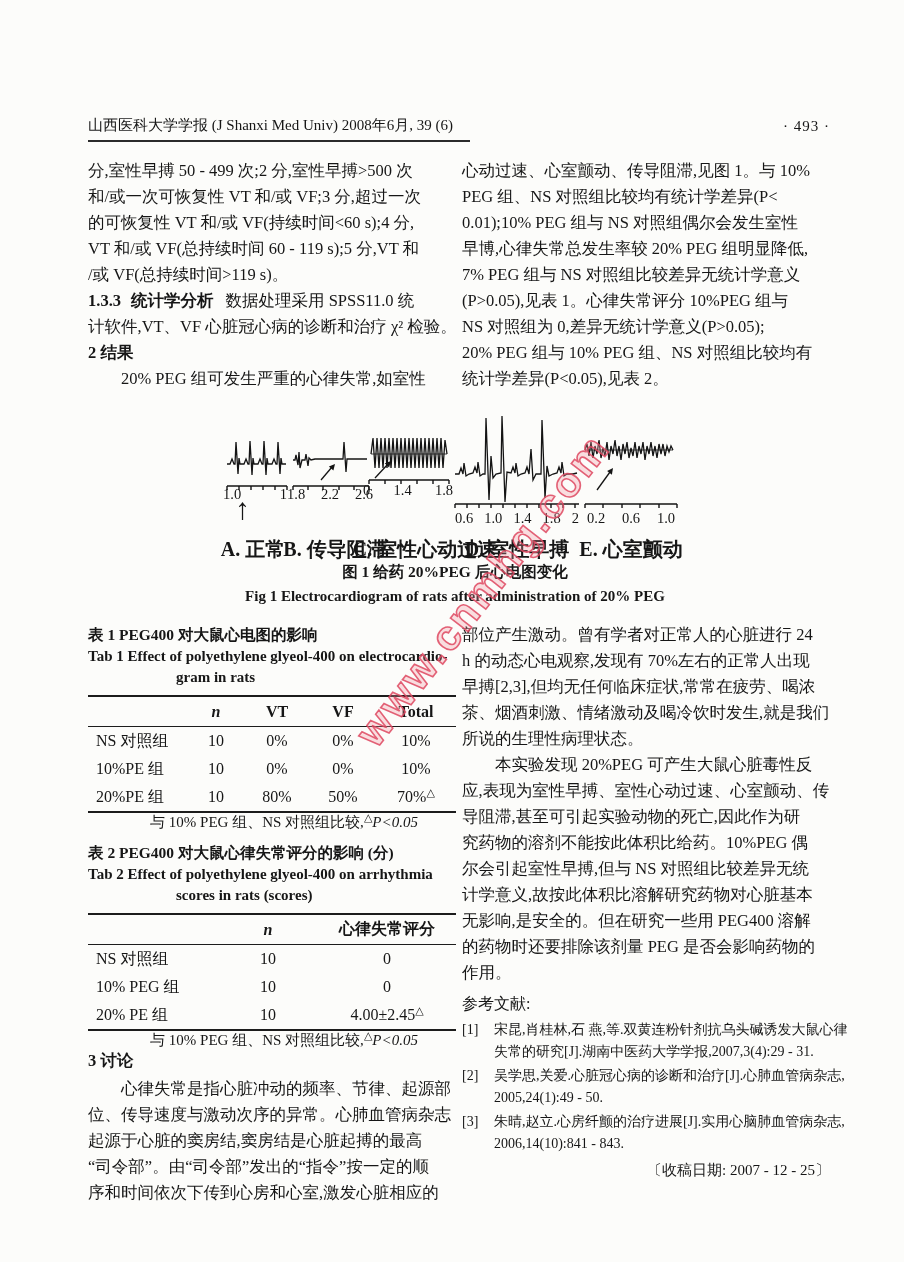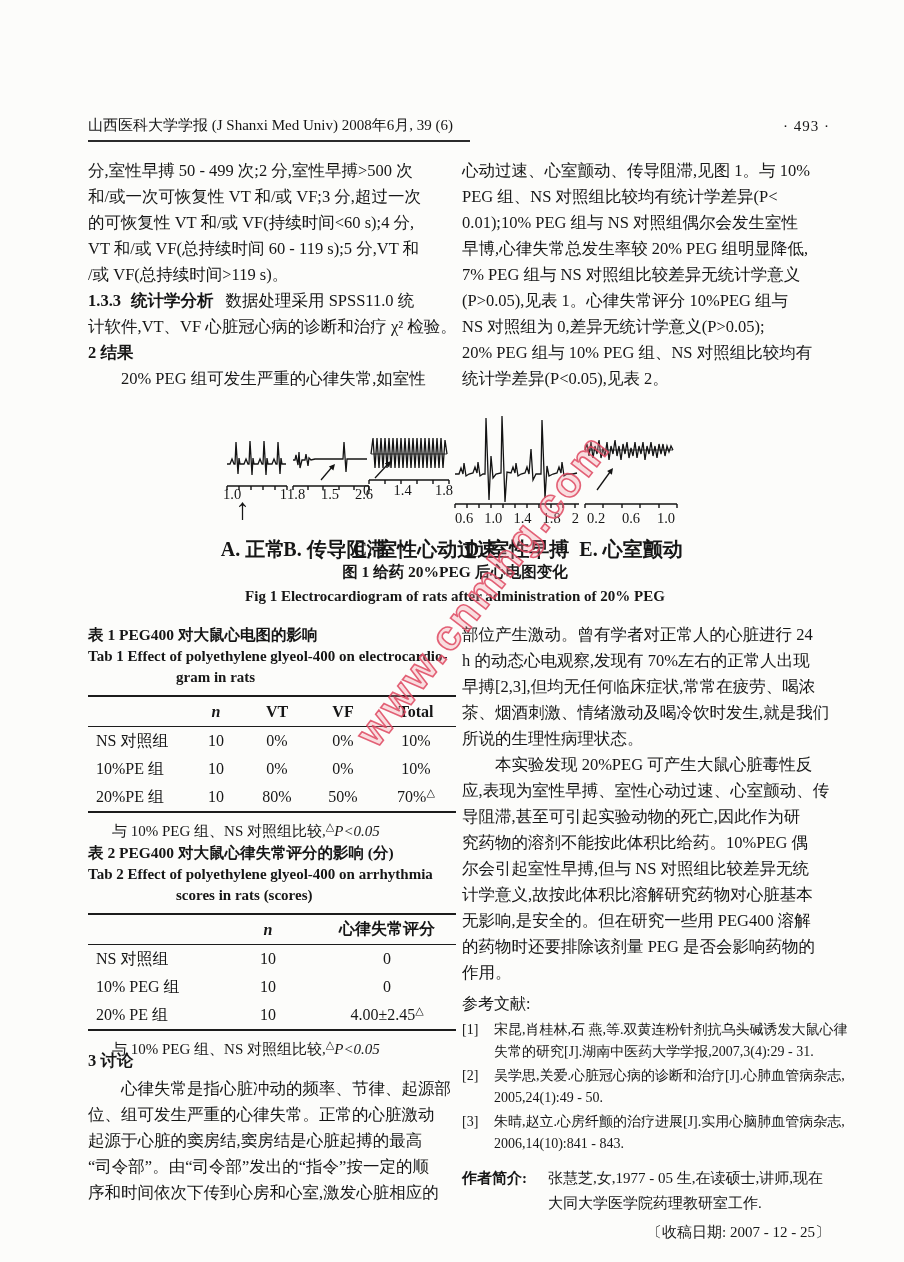--- a/index.html
+++ b/index.html
@@ -38,21 +38,21 @@
   .tbl-block{width:368px;}
   .tbl-title-zh{font-weight:bold;font-size:15.5px;line-height:22px;}
   .tbl-title-en{font-weight:bold;font-size:15px;line-height:21px;}
   .tbl-title-en.cont{padding-left:88px;}
   table.data-table{width:100%;border-collapse:collapse;margin-top:7px;
                    border-top:2px solid #1c1c1c;border-bottom:2px solid #1c1c1c;}
   .data-table th{border-bottom:1.2px solid #1c1c1c;font-weight:bold;height:27px;font-size:16px;text-align:center;}
   .data-table th.nh{font-style:italic;font-weight:bold;}
   .data-table td{height:26px;font-size:16px;text-align:center;}
   .data-table .rowname{text-align:left;padding-left:8px;white-space:nowrap;}
-  .footnote{margin-top:9px;padding-left:24px;font-size:15px;}
+  .footnote{padding-left:24px;font-size:15px;text-align:center;}
   .sup{vertical-align:super;font-size:11px;line-height:0;}
   .pit{font-style:italic;}
 
   
   .ref-heading{font-weight:normal;font-size:16px;margin-top:6px;line-height:24px;}
   .ref-item{display:flex;font-size:14px;line-height:21.5px;margin-top:3px;}
   .ref-no{width:32px;flex:none;}
   .ref-lines{flex:1;}
 
   .author{display:flex;margin-top:12px;font-size:15px;line-height:25px;}
@@ -146,21 +146,21 @@
         <polygon class="ahead" points="30,52 28.9,58.7 24.1,55.1"></polygon>
       </g>
     </svg>
 
     <div class="ticks" style="left:28px;top:70px;width:64px;padding-right:10px;">
         <span>1.0</span>
         <span>1</span>
       </div>
     <div class="ticks" style="left:92px;top:70px;width:86px;">
         <span>1.8</span>
-        <span>1.5</span>
+        <span>2.2</span>
         <span>2.6</span>
       </div>
     <div class="ticks" style="left:168px;top:66px;width:90px;">
         <span>0</span>
         <span>1.4</span>
         <span>1.8</span>
       </div>
     <div class="ticks" style="left:260px;top:94px;width:124px;">
         <span>0.6</span>
         <span>1.0</span>
@@ -273,21 +273,21 @@
     </table>
     <div class="footnote">
       <span>与 10% PEG 组、NS 对照组比较,</span><span class="sup">△</span><span class="pit">P&lt;0.05</span>
     </div>
   </div>
 
   <div class="abs col" style="left:88px;top:1048px;">
     <div class="heading" style="margin-bottom:2px;">3  讨论</div>
     <div>
         <div class="tline">　　心律失常是指心脏冲动的频率、节律、起源部</div>
-        <div class="tline">位、组可发生严重的心律失常。正常的心脏激动</div>
+        <div class="tline">位、传导速度与激动次序的异常。心肺血管病杂志</div>
         <div class="tline">起源于心脏的窦房结,窦房结是心脏起搏的最高</div>
         <div class="tline">“司令部”。由“司令部”发出的“指令”按一定的顺</div>
         <div class="tline">序和时间依次下传到心房和心室,激发心脏相应的</div>
       </div>
   </div>
 
   <div class="abs col" style="left:462px;top:622px;">
     <div>
         <div class="tline">部位产生激动。曾有学者对正常人的心脏进行 24</div>
         <div class="tline">h 的动态心电观察,发现有 70%左右的正常人出现</div>
@@ -322,25 +322,18 @@
         </div>
     </div>
     <div class="ref-item">
       <span class="ref-no">[3]</span>
       <div class="ref-lines">
           <div class="tline">朱晴,赵立.心房纤颤的治疗进展[J].实用心脑肺血管病杂志,</div>
           <div class="tline">2006,14(10):841 - 843.</div>
         </div>
     </div>
 
-    <div class="author">
-      <span class="lbl">作者简介:</span>
-      <div>
-          <div class="tline">张慧芝,女,1977 - 05 生,在读硕士,讲师,现在</div>
-          <div class="tline">大同大学医学院药理教研室工作.</div>
-        </div>
-    </div>
     <div class="received">〔收稿日期:  2007 - 12 - 25〕</div>
   </div>
 
   <div class="abs watermark">www.cnmhg.com</div>
 
 </div>
 
 </body></html>

